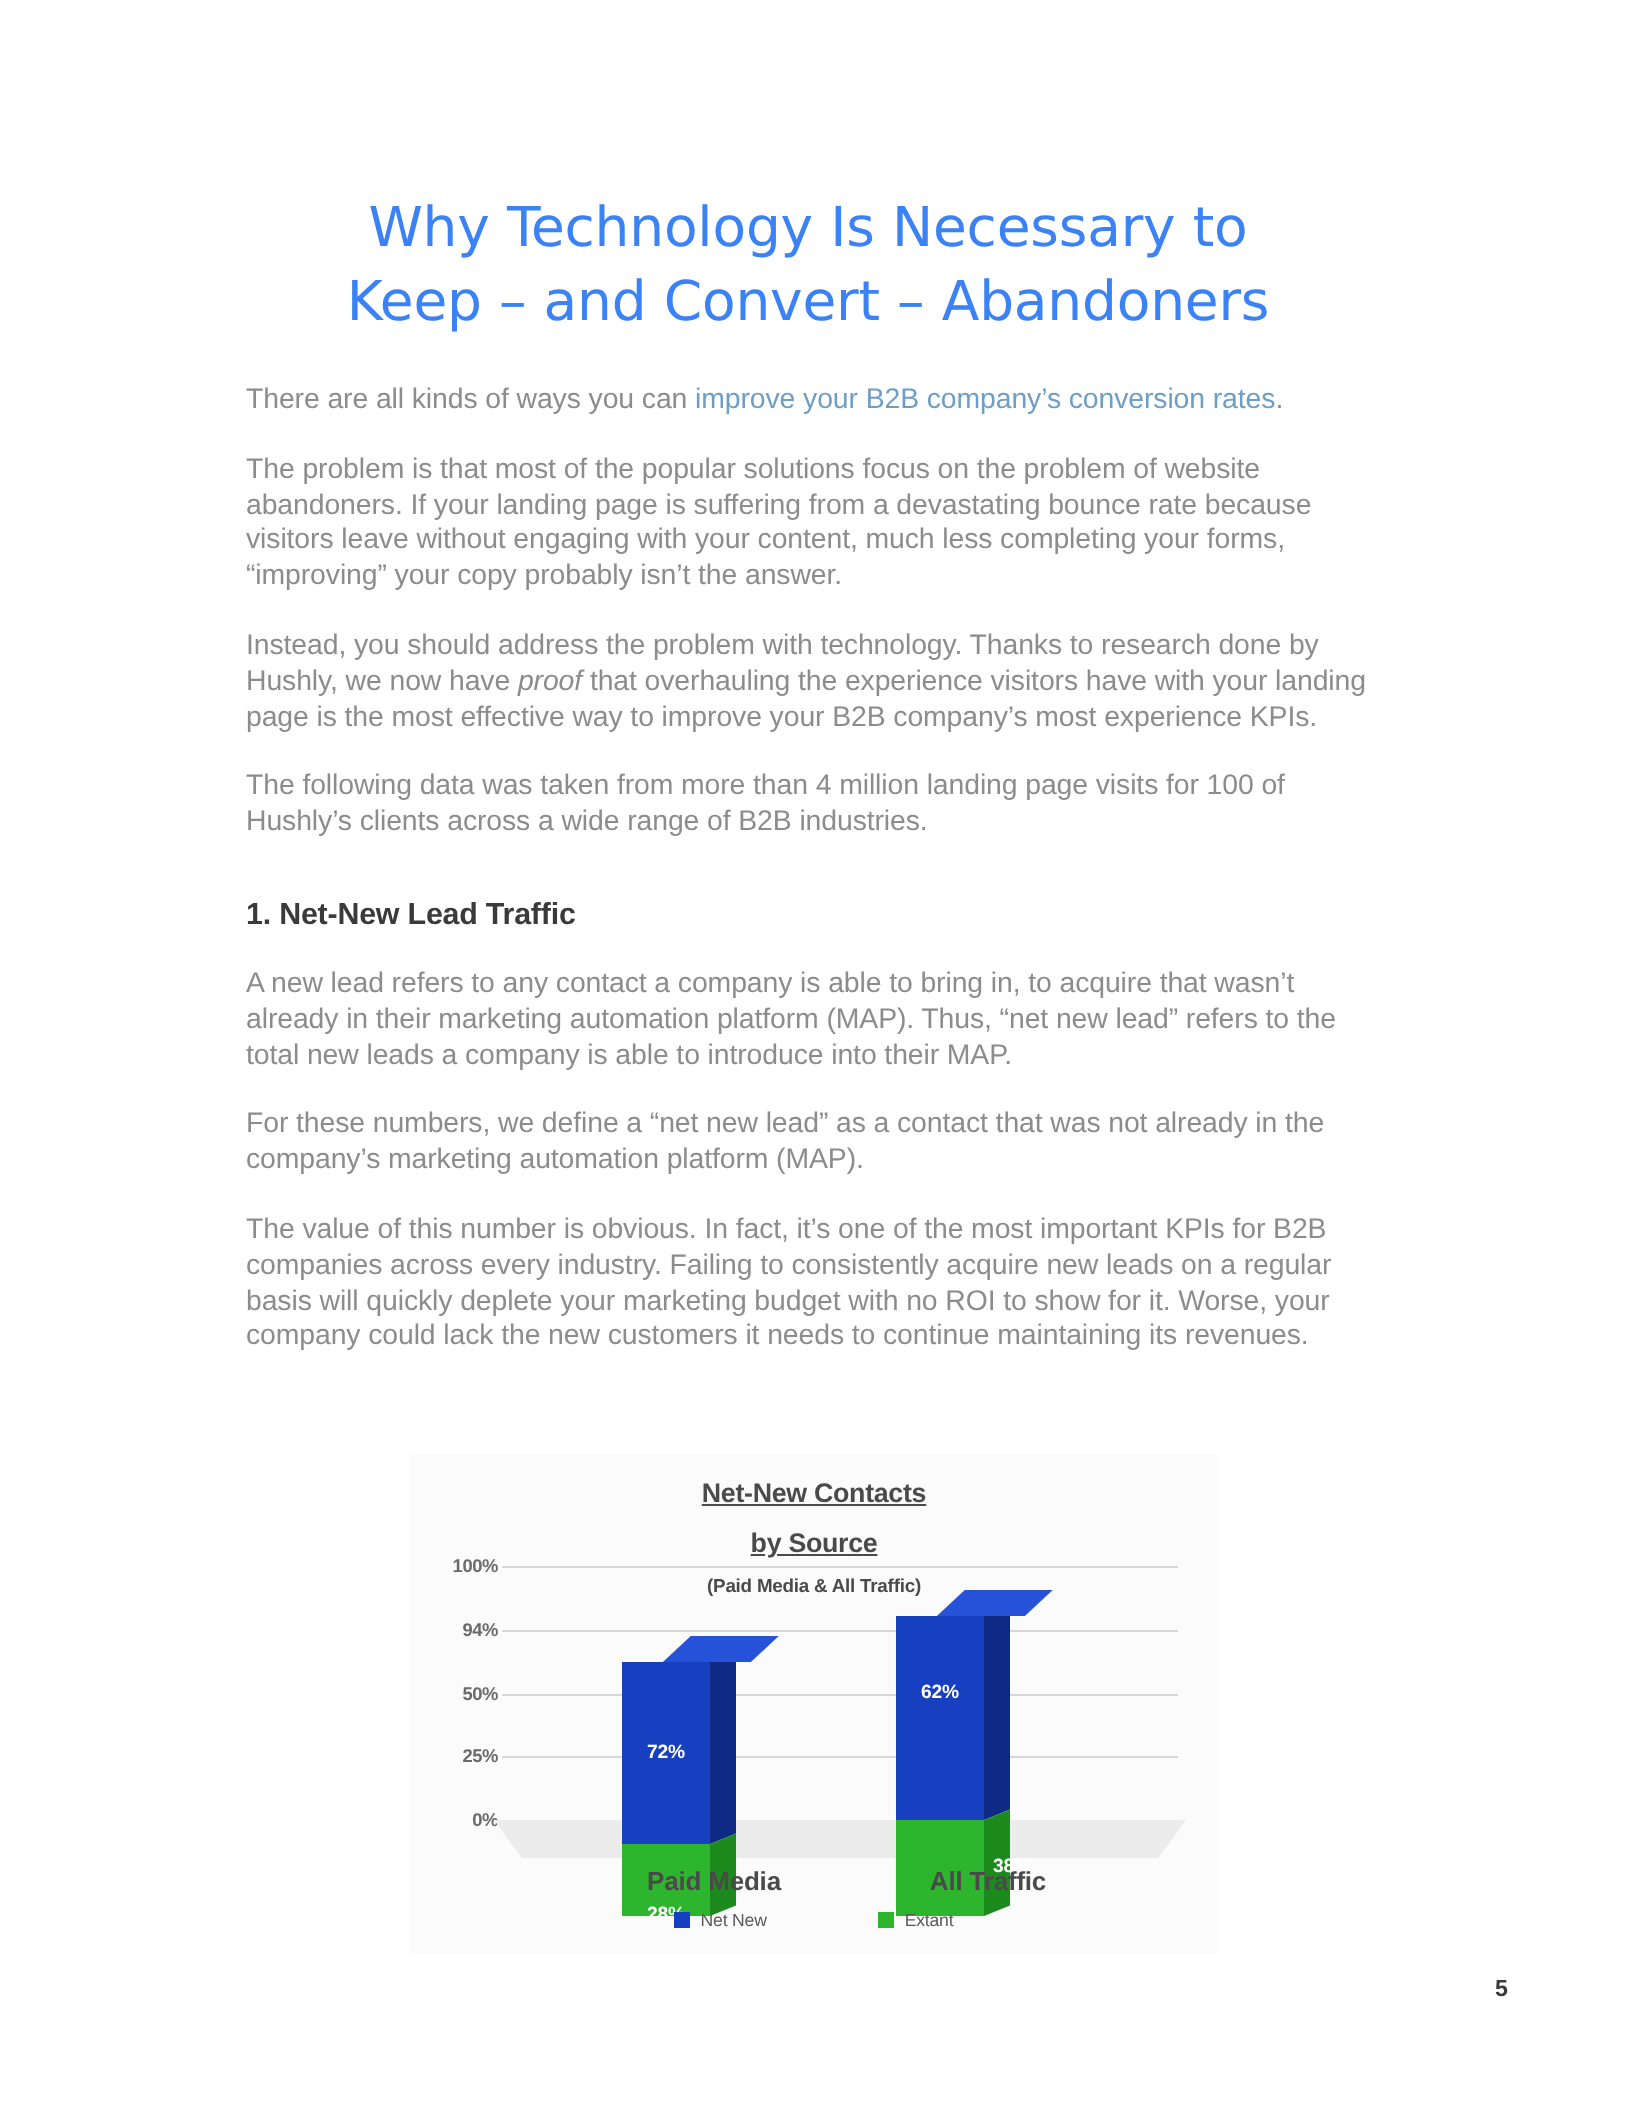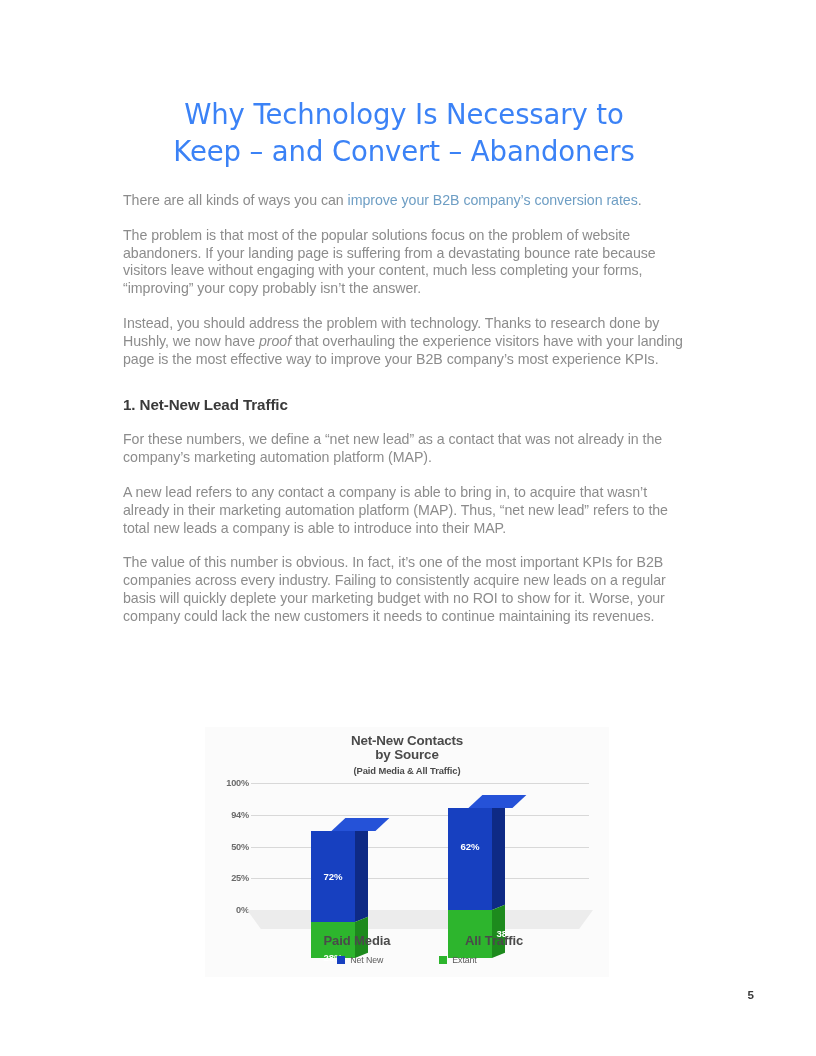--- a/index.html
+++ b/index.html
@@ -80,23 +80,24 @@
   }
 
   .chart-titles {
     text-align: center;
     padding-top: 7px;
   }
   .chart-title {
     font-size: 13.4px;
     font-weight: bold;
     color: #4a4a4a;
-    line-height: 14px;
+    line-height: 25px;
     letter-spacing: -0.15px;
     white-space: pre-line;
+    text-decoration: underline;
   }
   .chart-subtitle {
     font-size: 9.4px;
     font-weight: bold;
     color: #4a4a4a;
     line-height: 13px;
     margin-top: 2px;
     letter-spacing: -0.1px;
   }
 
@@ -263,26 +264,27 @@
 
     <h1 class="doc-title">Why Technology Is Necessary to
 Keep – and Convert – Abandoners</h1>
 
     <p class="para"><span>There are all kinds of ways you can </span><a class="link" href="#">improve your B2B company’s conversion rates</a><span>.</span></p>
 
     <p class="para">The problem is that most of the popular solutions focus on the problem of website abandoners. If your landing page is suffering from a devastating bounce rate because visitors leave without engaging with your content, much less completing your forms, “improving” your copy probably isn’t the answer.</p>
 
     <p class="para"><span>Instead, you should address the problem with technology. Thanks to research done by Hushly, we now have </span><em>proof</em><span> that overhauling the experience visitors have with your landing page is the most effective way to improve your B2B company’s most experience KPIs.</span></p>
 
+    <p class="para">The following data was taken from more than 4 million landing page visits for 100 of Hushly’s clients across a wide range of B2B industries.</p>
 
     <h2 class="section-heading">1. Net-New Lead Traffic</h2>
 
+    <p class="para">A new lead refers to any contact a company is able to bring in, to acquire that wasn’t already in their marketing automation platform (MAP). Thus, “net new lead” refers to the total new leads a company is able to introduce into their MAP.</p>
+
     <p class="para">For these numbers, we define a “net new lead” as a contact that was not already in the company’s marketing automation platform (MAP).</p>
-
-    <p class="para">A new lead refers to any contact a company is able to bring in, to acquire that wasn’t already in their marketing automation platform (MAP). Thus, “net new lead” refers to the total new leads a company is able to introduce into their MAP.</p>
 
     <p class="para">The value of this number is obvious. In fact, it’s one of the most important KPIs for B2B companies across every industry. Failing to consistently acquire new leads on a regular basis will quickly deplete your marketing budget with no ROI to show for it. Worse, your company could lack the new customers it needs to continue maintaining its revenues.</p>
 
   </div>
 
   <div class="figure">
 
     <div class="chart-titles">
       <div class="chart-title">Net-New Contacts
 by Source</div>

